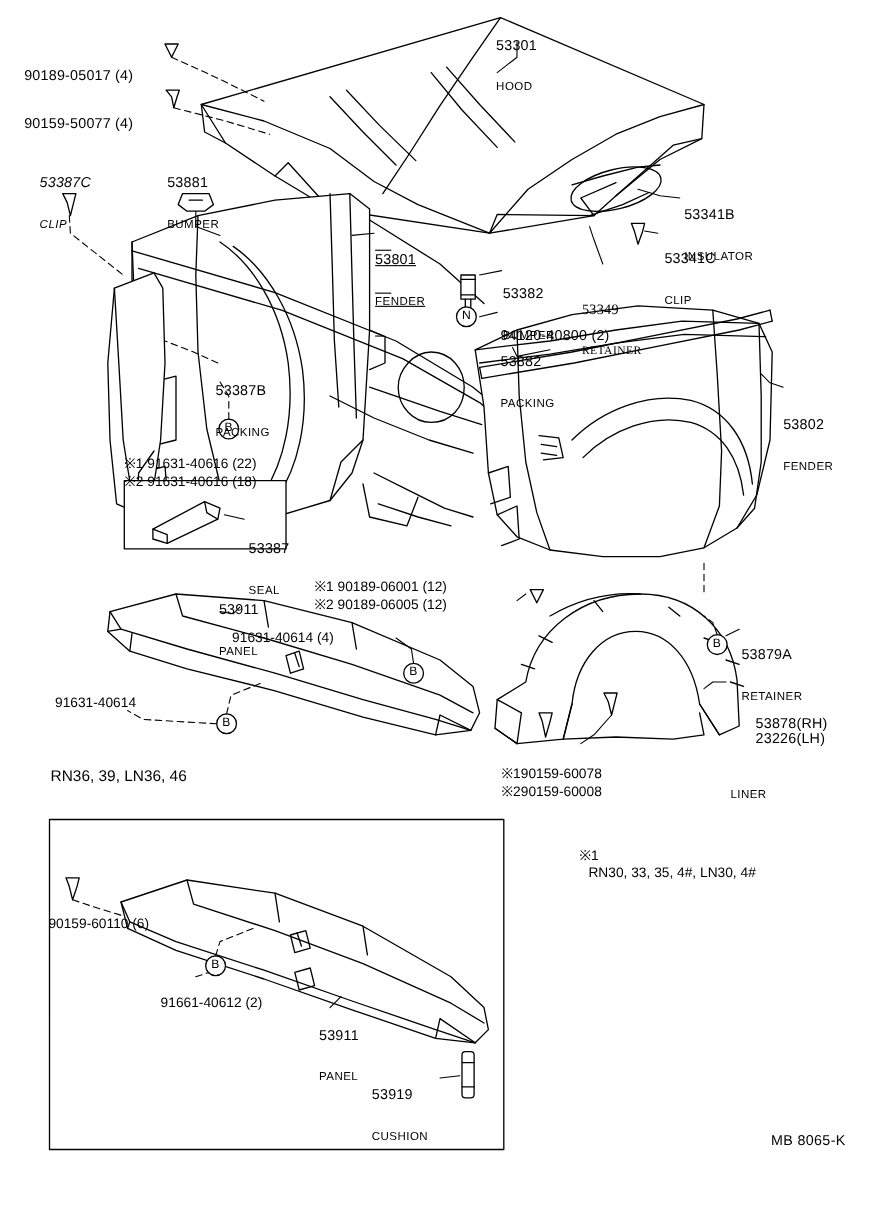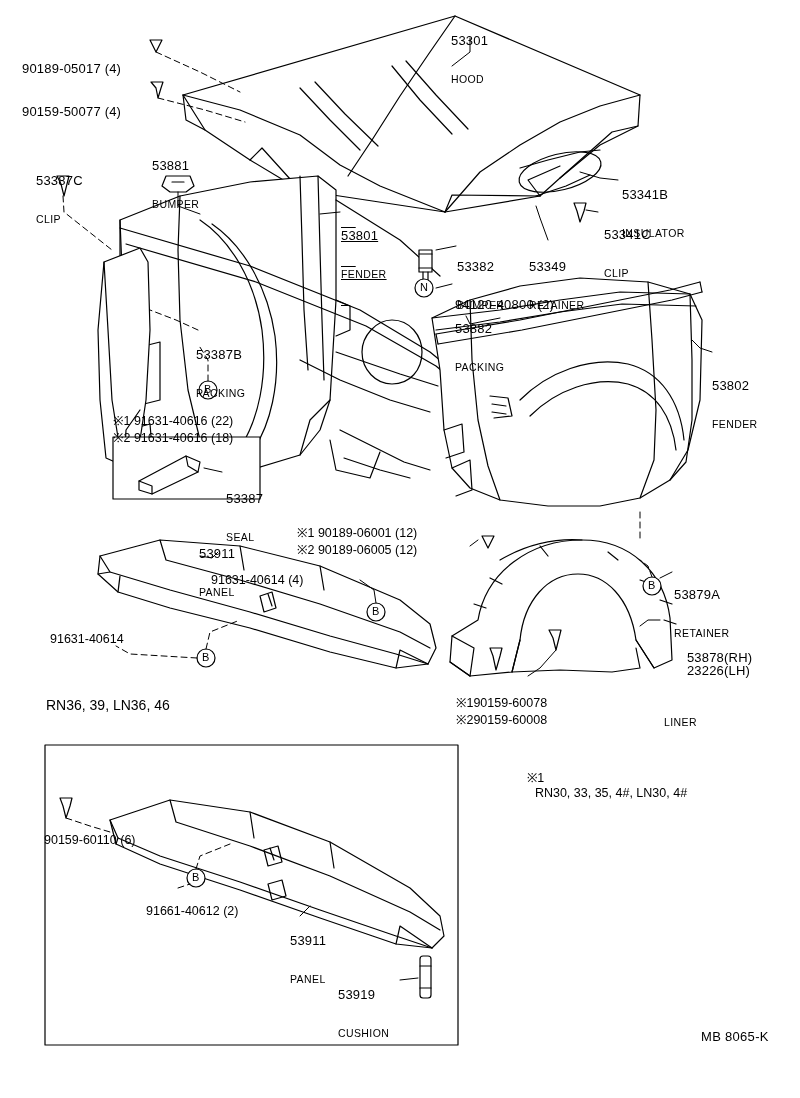--- a/index.html
+++ b/index.html
@@ -295,21 +295,21 @@
   </svg>
 
   <div class="lbl" style="left:22px; top:36px;text-align:center;">
     <span class="num">90189-05017 (4)</span>
   </div>
 
   <div class="lbl" style="left:22px; top:79px;">
     <span class="num">90159-50077 (4)</span>
   </div>
 
-  <div class="lbl" style="left:36px; top:148px;">
+  <div class="lbl" style="left:36px; top:133px;font-style:italic;">
     <span class="num">53387C</span>
     <span class="sub">CLIP</span>
   </div>
 
   <div class="lbl" style="left:152px; top:133px;">
     <span class="num">53881</span>
     <span class="sub">BUMPER</span>
   </div>
 
   <div class="lbl" style="left:451px; top:8px;">
@@ -330,21 +330,21 @@
   <div class="lbl" style="left:341px; top:203px;text-decoration:underline;">
     <span class="num">53801</span>
     <span class="sub">FENDER</span>
   </div>
 
   <div class="lbl" style="left:457px; top:234px;">
     <span class="num">53382</span>
     <span class="sub">BUMPER</span>
   </div>
 
-  <div class="lbl" style="left:529px; top:234px;">
+  <div class="lbl" style="left:529px; top:248px;font-family:Liberation Serif, serif;">
     <span class="num">53349</span>
     <span class="sub">RETAINER</span>
   </div>
 
   <div class="lbl" style="left:455px; top:272px;">
     <span class="num">94120-40800 (2)</span>
   </div>
 
   <div class="lbl" style="left:455px; top:296px;">
     <span class="num">53882</span>
@@ -393,21 +393,21 @@
     <span class="sub">PANEL</span>
   </div>
 
   <div class="lbl" style="left:338px; top:962px;">
     <span class="num">53919</span>
     <span class="sub">CUSHION</span>
   </div>
 
   <div class="footnote" style="left:113px; top:412px;">※1 91631-40616 (22)
 ※2 91631-40616 (18)</div>
-  <div class="footnote" style="left:297px; top:524px;">※1 90189-06001 (12)
+  <div class="footnote" style="left:286px; top:524px;">※1 90189-06001 (12)
 ※2 90189-06005 (12)</div>
   <div class="footnote" style="left:211px; top:573px;">91631-40614 (4)</div>
   <div class="footnote" style="left:50px; top:632px;">91631-40614</div>
   <div class="footnote" style="left:456px; top:694px;">※190159-60078
 ※290159-60008</div>
   <div class="footnote" style="left:44px; top:833px;">90159-60110 (6)</div>
   <div class="footnote" style="left:146px; top:904px;">91661-40612 (2)</div>
 
   <div class="code" style="left:204px; top:383px; font-size:11px;">B</div>
   <div class="code" style="left:420px; top:281px; font-size:11px;">N</div>

